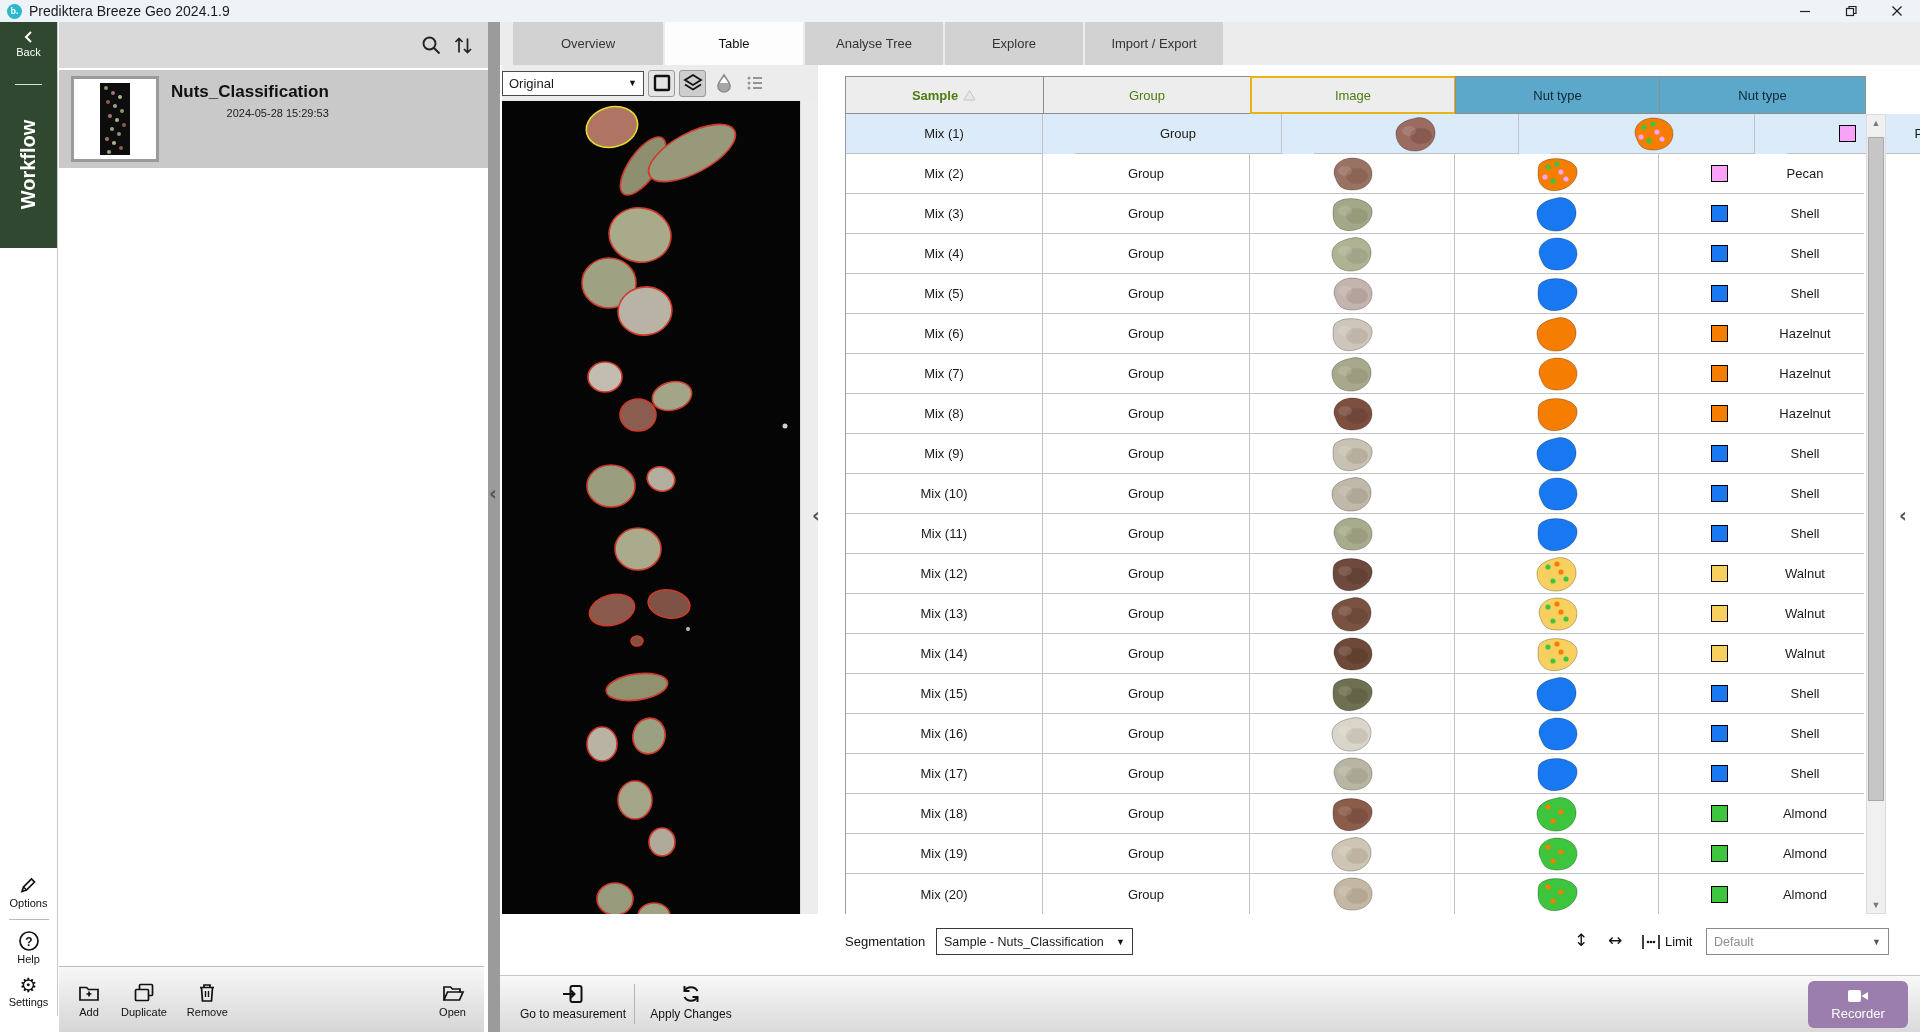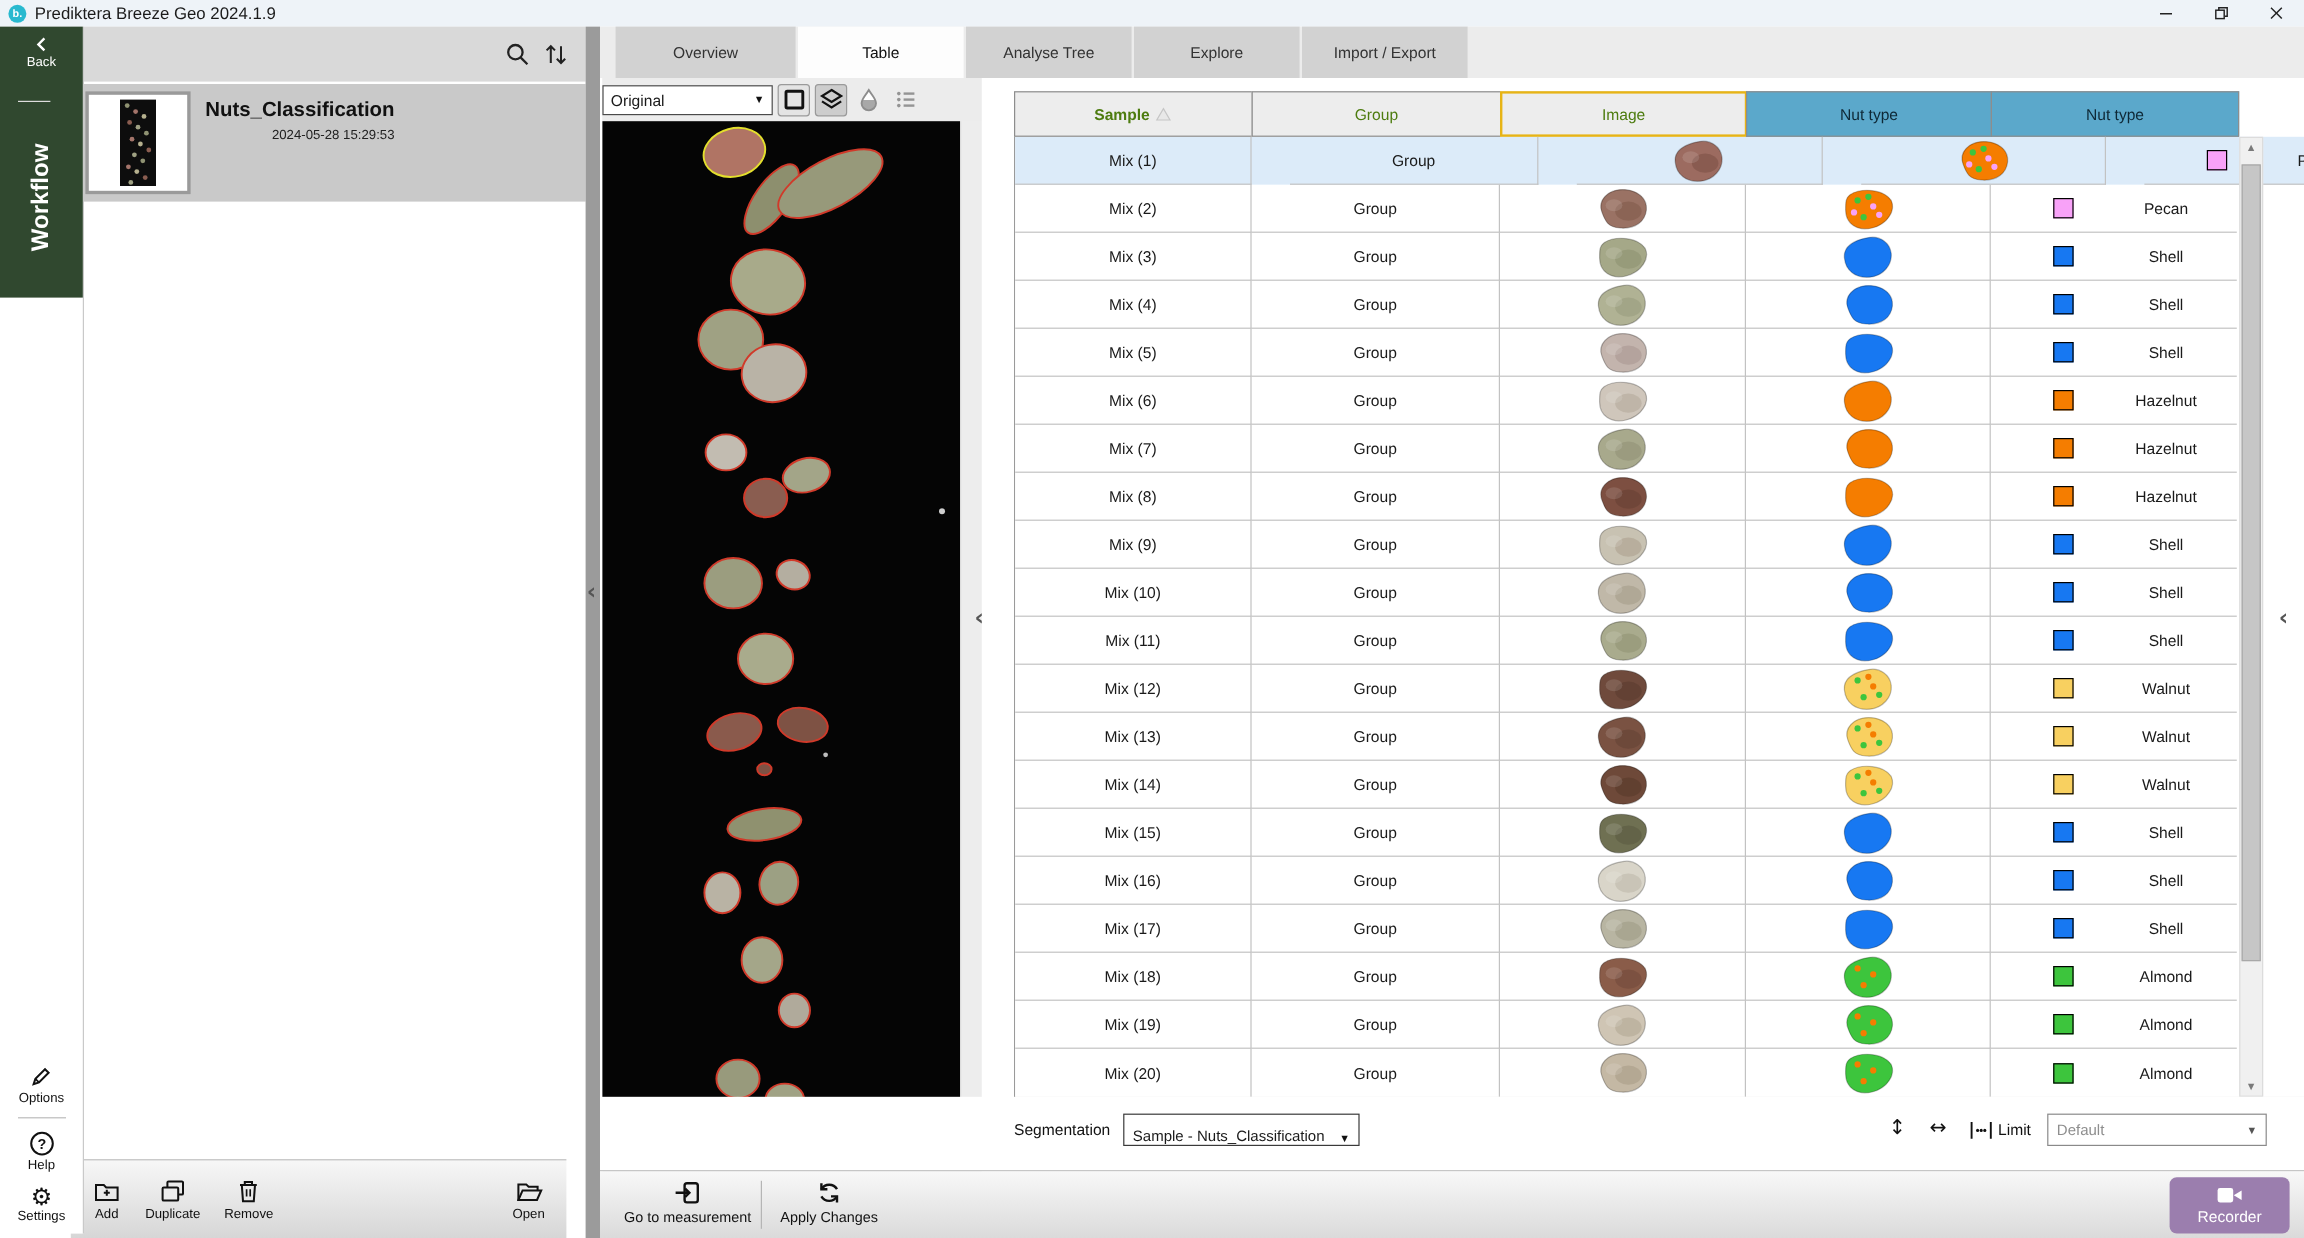--- a/index.html
+++ b/index.html
@@ -12,21 +12,21 @@
   
   .titlebar { position:absolute; left:0; top:0; width:1920px; height:22px; background:#eef3f8;
     display:flex; align-items:center; z-index:30; }
   .logo { width:15px; height:15px; border-radius:50%; background:#29b9cf; color:#fff; font-size:9px;
     font-weight:bold; margin-left:7px; text-align:center; line-height:15px; }
   .title-text { font-size:14px; margin-left:7px; color:#1b1b1b; }
   .win-controls { margin-left:auto; display:flex; height:22px; }
   .win-btn { width:46px; height:22px; display:flex; align-items:center; justify-content:center; }
 
   
-  .sidebar { position:absolute; left:0; top:22px; width:70px; bottom:4px; background:#fff; border-right:1px solid #c9c9c9; z-index:20; }
+  .sidebar { position:absolute; left:0; top:22px; width:58px; bottom:16px; background:#fff; border-right:1px solid #c9c9c9; z-index:20; }
   .sidebar-green { position:absolute; top:0; left:0; width:100%; height:226px; background:#30482f; color:#fff; }
   .back-btn { position:absolute; top:8px; left:0; width:100%; text-align:center; }
   .back-label { font-size:11px; color:#fff; margin-top:2px; }
   .back-divider { position:absolute; top:62px; left:15px; width:27px; border-top:1px solid #ddd; }
   .workflow-wrap { position:absolute; top:66px; left:0; width:100%; height:152px; display:flex; align-items:center; justify-content:center; }
   .workflow-wrap span { display:inline-block; transform:rotate(-90deg); font-size:20px; font-weight:bold; white-space:nowrap; }
   .sidebar-bottom { position:absolute; bottom:8px; left:0; width:100%; display:flex; flex-direction:column; align-items:center; }
   .sb-item { display:flex; flex-direction:column; align-items:center; margin-top:10px; }
   .sb-item .lbl { font-size:11px; color:#111; margin-top:1px; }
   .sb-divider { width:40px; border-top:1px solid #bbb; margin-top:10px; }
@@ -35,21 +35,21 @@
   
   .file-panel { position:absolute; left:59px; top:22px; width:429px; bottom:0; background:#fff; z-index:10; }
   .fp-toolbar { position:absolute; top:0; left:0; right:0; height:46px; background:#d9d9d9;
     display:flex; align-items:center; justify-content:flex-end; padding-right:14px; gap:10px; }
   .fp-item { position:absolute; top:48px; left:0; right:0; height:98px; background:#c9c9c9; display:flex;text-align:right; }
   .thumb { width:88px; height:86px; background:#fff; border:3px solid #9a9a9a; margin:6px 0 0 12px; position:relative; }
   .thumb-strip { position:absolute; left:26px; top:4px; width:30px; bottom:4px; background:#0d0d0d; overflow:hidden; }
   .fp-item-text { margin:12px 0 0 12px; }
   .fp-item-title { font-size:17px; font-weight:bold; color:#111; }
   .fp-item-date { font-size:11px; color:#222; margin-top:5px; }
-  .fp-bottombar { position:absolute; bottom:0; left:0; right:16px; height:66px;
+  .fp-bottombar { position:absolute; bottom:0; left:0; right:4px; height:66px;
     background:linear-gradient(#f7f7f7,#d6d6d6); border-top:1px solid #bdbdbd;
     display:flex; align-items:center; padding:0 18px; gap:20px; }
   .fp-tool { display:flex; flex-direction:column; align-items:center; font-size:11px; color:#111; gap:1px; }
   .fp-tool.right { margin-left:auto; }
 
   
   .divider1 { position:absolute; left:488px; top:22px; width:12px; bottom:0; background:#9b9b9b; z-index:15; }
   .chev { font-family:"DejaVu Sans", sans-serif; font-size:19px; color:#555; font-weight:bold; }
 
   
@@ -95,21 +95,21 @@
 
   
   .tscroll { position:absolute; left:1366px; top:92px; width:20px; height:800px; background:#f0f0f0; border:1px solid #dcdcdc; }
   .tscroll .arr { position:absolute; left:0; width:100%; text-align:center; font-size:9px; color:#7a7a7a; }
   .tscroll .thumbv { position:absolute; left:1px; width:16px; top:22px; height:664px; background:#c6c6c6; border:1px solid #a8a8a8; }
 
   
   .segrow { position:absolute; left:0; right:0; top:892px; height:61px; background:#fff; }
   .seg-label { position:absolute; left:345px; top:20px; font-size:13px; color:#111; }
   .seg-select { position:absolute; left:436px; top:14px; width:197px; height:27px; background:#fff;
-    border:1px solid #3a3a3a; display:flex; align-items:flex-end; padding:0 7px; font-size:12.5px; }
+    border:1px solid #3a3a3a; display:flex; align-items:center; padding:0 7px; font-size:12.5px; }
   .seg-icon { position:absolute; top:16px; font-size:17px; color:#111; }
   .limit-label { position:absolute; left:1165px; top:20px; font-size:13px; color:#111; }
   .limit-select { position:absolute; left:1206px; top:14px; width:183px; height:27px; background:#fff;
     border:1px solid #8a8a8a; display:flex; align-items:center; padding:0 7px; font-size:12.5px; color:#8e8e8e; }
 
   
   .bottombar { position:absolute; left:0; right:0; top:953px; height:57px;
     background:linear-gradient(#f8f8f8,#dadada); border-top:1px solid #c6c6c6; }
   .bb-action { position:absolute; top:6px; display:flex; flex-direction:column; align-items:center; gap:1px; font-size:12px; color:#111; }
   .bb-sep { position:absolute; left:134px; top:8px; height:40px; border-left:1px solid #b5b5b5; }

